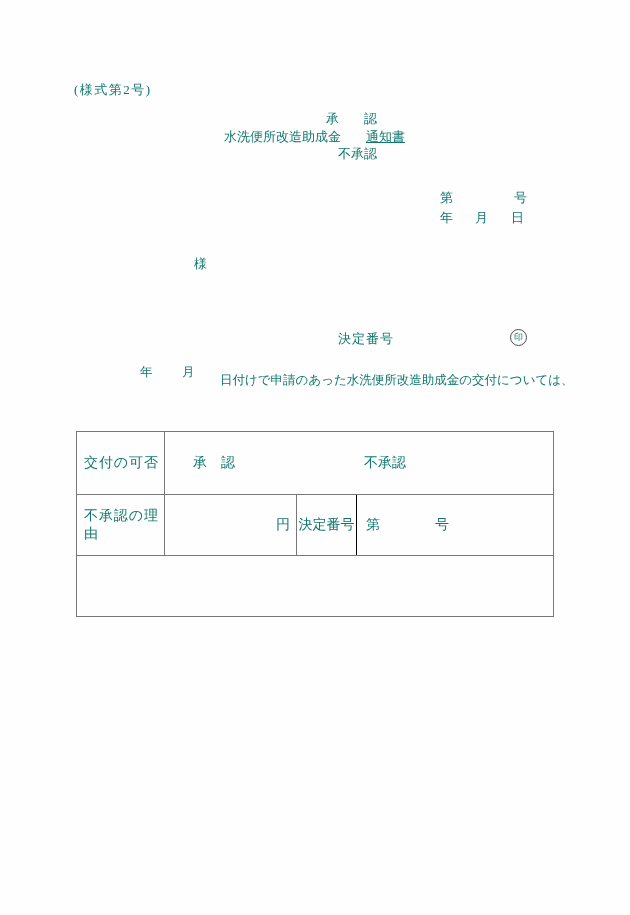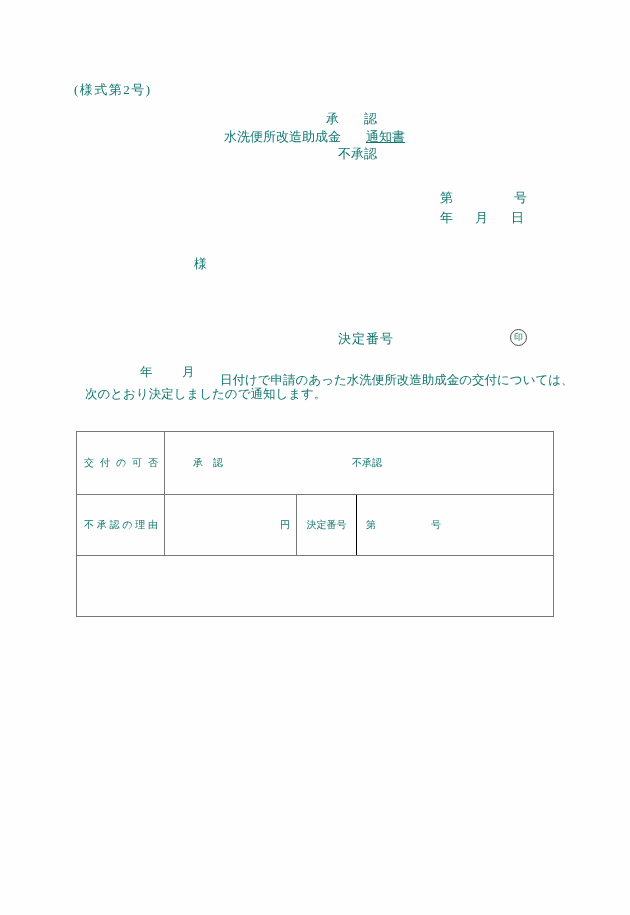--- a/index.html
+++ b/index.html
@@ -45,21 +45,21 @@
   .body-month{left:182px;top:366px;}
   .body-line1{left:220px;top:374px;}
   .body-line2{left:85px;top:388px;}
 
   
   .form-table{
     position:absolute;left:76px;top:431px;
     width:478px;height:186px;
     border:1px solid #787878;
     box-sizing:border-box;
-    font-size:10px;
+    font-size:14px;
   }
   .tr{display:flex;box-sizing:border-box;}
   .tr-1{height:62px;}
   .tr-2,.tr-3{height:61px;border-top:1px solid #787878;}
   .td{box-sizing:border-box;display:flex;align-items:center;}
   .td-label{width:88px;border-right:1px solid #787878;}
   .td-label span{
     display:inline-block;width:74px;margin-left:7px;
     text-align:justify;text-align-last:justify;
   }
@@ -93,21 +93,20 @@
   <span class="abs fs13 date-day">日</span>
 
   <span class="abs fs13 honorific">様</span>
 
   <span class="abs fs13 issuer-title">決定番号</span>
   <span class="seal">印</span>
 
   <span class="abs fs12 body-year">年</span>
   <span class="abs fs12 body-month">月</span>
   <span class="abs fs12 body-line1">日付けで申請のあった水洗便所改造助成金の交付については、</span>
-  <span class="abs fs12 body-line2">次のとおり決定しましたので通知します。</span>
 
   <div class="form-table">
 
     <div class="tr tr-1">
       <div class="td td-label">
         <span>交付の可否</span>
       </div>
       <div class="td td-grant-options">
         <span class="opt-approved">承　認</span>
         <span class="opt-not-approved">不承認</span>

